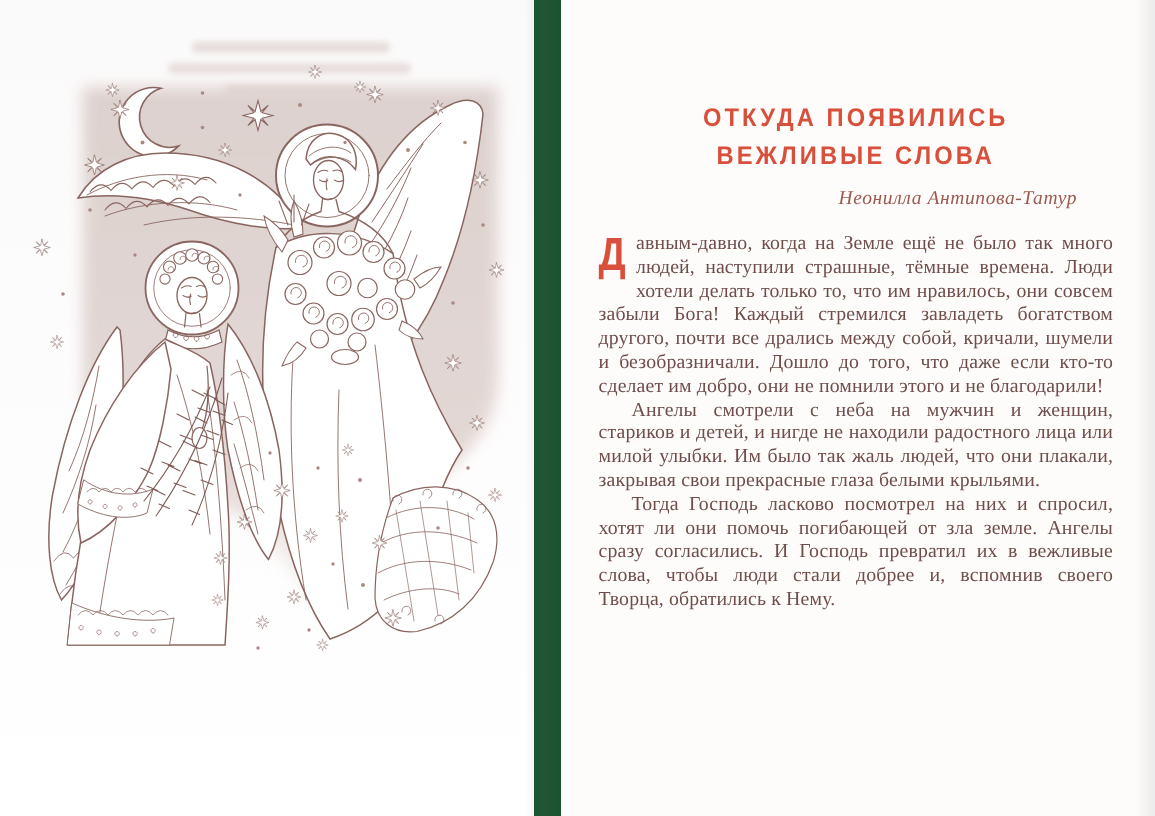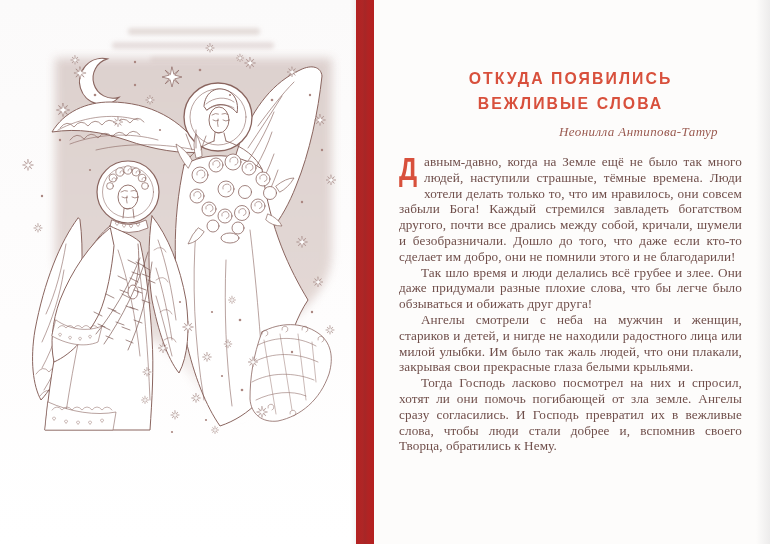--- a/index.html
+++ b/index.html
@@ -1,18 +1,18 @@
 <!DOCTYPE html>
 <html><head>
 <meta charset="utf-8">
 <style>
   html,body{margin:0;padding:0;}
   body{width:770px;height:544px;overflow:hidden;background:#ffffff;
        font-family:"Liberation Serif",serif;}
-  .book{position:relative;width:770px;height:544px;background:#b91c1c;}
+  .book{position:relative;width:770px;height:544px;background:#14532d;}
 
   
   .page-left{position:absolute;left:0;top:0;width:356px;height:544px;
              background:linear-gradient(180deg,#fbfafa 0%,#fefdfd 60%,#ffffff 100%);}
   .page-left svg{position:absolute;left:0;top:0;}
 
   
   .gutter{position:absolute;left:350px;top:0;width:30px;height:544px;
           background:linear-gradient(90deg,rgba(110,100,100,0) 0%,
                       rgba(110,100,100,0.14) 42%,rgba(90,82,82,0.20) 50%,
@@ -306,21 +306,20 @@
         <div>ОТКУДА ПОЯВИЛИСЬ</div>
         <div>ВЕЖЛИВЫЕ СЛОВА</div>
       </div>
 
       <div class="author">Неонилла Антипова-Татур</div>
 
       <div class="story">
         <p>
           <span class="dropcap">Д</span><span>авным-давно, когда на Земле ещё не было так много людей, наступили страшные, тёмные времена. Люди хотели делать только то, что им нравилось, они совсем забыли Бога! Каждый стремился завладеть богатством другого, почти все дрались между собой, кричали, шумели и безобразничали. Дошло до того, что даже если кто-то сделает им добро, они не помнили этого и не благодарили!</span>
         </p>
-        <p>Так шло время и люди делались всё грубее и злее. Они даже придумали разные плохие слова, что бы легче было обзываться и обижать друг друга!</p>
         <p>Ангелы смотрели с неба на мужчин и женщин, стариков и детей, и нигде не находили радостного лица или милой улыбки. Им было так жаль людей, что они плакали, закрывая свои прекрасные глаза белыми крыльями.</p>
         <p>Тогда Господь ласково посмотрел на них и спросил, хотят ли они помочь погибающей от зла земле. Ангелы сразу согласились. И Господь превратил их в вежливые слова, чтобы люди стали добрее и, вспомнив своего Творца, обратились к Нему.</p>
       </div>
 
     </div>
   </div>
 
   <div class="edge-right"></div>
 </div>
 

